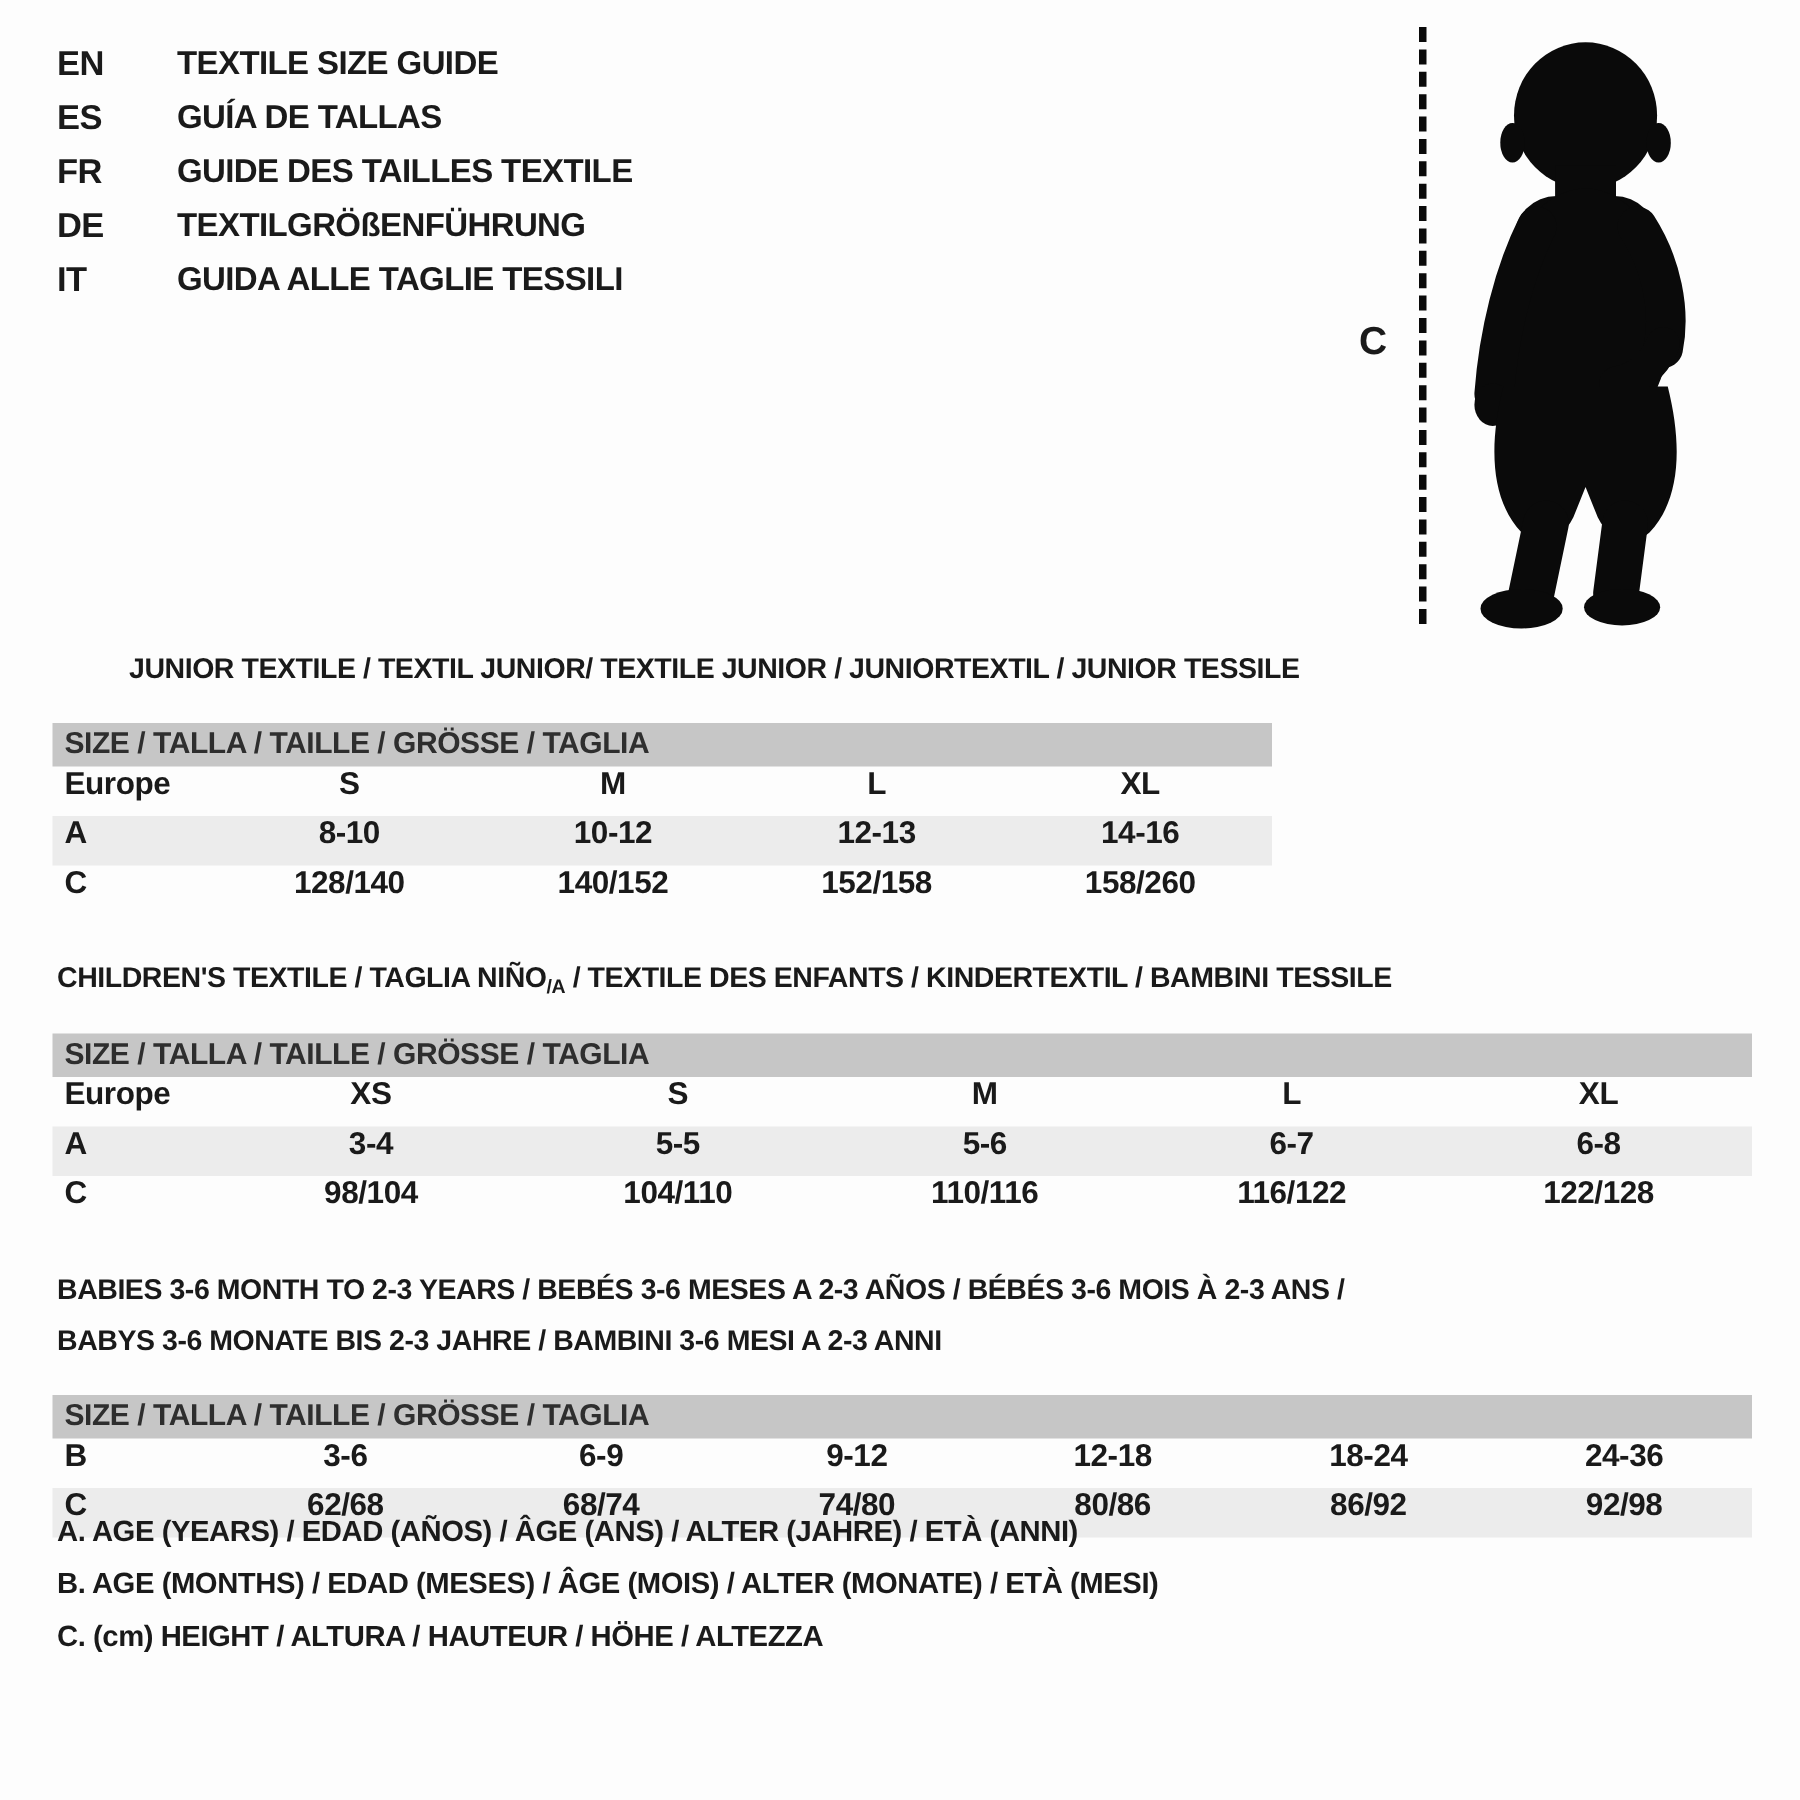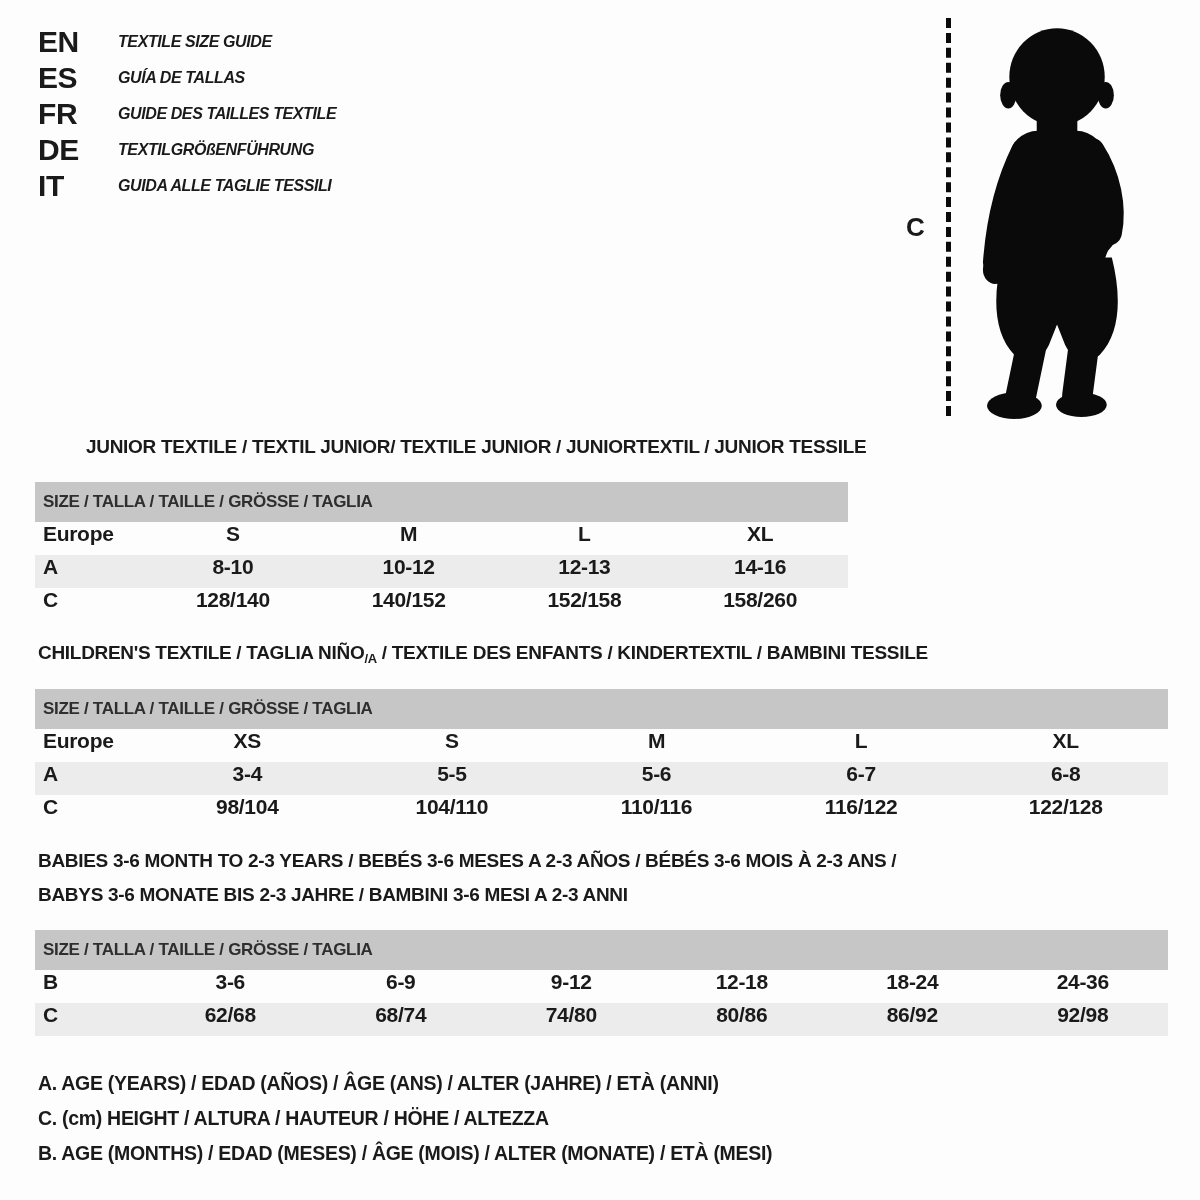--- a/index.html
+++ b/index.html
@@ -5,53 +5,53 @@
   html,body{margin:0;padding:0;}
   body{
     width:1200px;height:1200px;position:relative;overflow:hidden;
     background:#fdfdfd;
     font-family:"Liberation Sans", sans-serif;
     color:var(--ink,#1a1a1a);
   }
   
   .lang-block{position:absolute;top:24px;left:38px;}
   .lang-row{display:flex;height:36px;align-items:center;}
-  .lang-code{width:80px;font-weight:700;font-size:30px;letter-spacing:-0.4px;}
-  .lang-label{font-weight:700;font-size:16px;letter-spacing:-0.4px;white-space:nowrap;font-style:italic;}
+  .lang-code{width:80px;font-weight:700;font-size:23px;letter-spacing:-0.4px;}
+  .lang-label{font-weight:700;font-size:22px;letter-spacing:-0.4px;white-space:nowrap;}
 
   
   .height-line{position:absolute;left:946px;top:18px;height:398px;width:0;
     border-left:5px dashed #0a0a0a;}
   .c-label{position:absolute;left:906px;top:212px;font-weight:700;font-size:26px;}
   .baby-svg{position:absolute;left:962px;top:14px;}
 
   
   .sec-title{position:absolute;left:38px;font-weight:700;font-size:19px;
     letter-spacing:-0.3px;white-space:nowrap;line-height:34px;}
   .sub-part{font-size:13px;vertical-align:-4px;}
   #title-junior{top:430px;margin-left:48px;}
   #title-children{top:636px;}
   #title-babies{top:844px;}
 
   
   .size-table{position:absolute;left:35px;}
   #table-0{top:482px;width:813px;}
   #table-1{top:689px;width:1133px;}
   #table-2{top:930px;width:1133px;}
-  .t-header{height:40px;background:var(--bar,#c6c6c6);display:flex;align-items:center;
-    padding-left:8px;font-weight:700;font-size:17px;letter-spacing:-0.3px;color:#2e2e2e;
+  .t-header{height:29px;background:var(--bar,#c6c6c6);display:flex;align-items:center;
+    padding-left:8px;font-weight:700;font-size:20px;letter-spacing:-0.3px;color:#2e2e2e;
     box-sizing:border-box;}
   .t-row{display:flex;height:33px;align-items:flex-start;}
   .t-row.shaded{background:var(--shade,#ececec);}
   .t-label{width:110px;padding-left:8px;font-weight:700;font-size:21px;
     letter-spacing:-0.3px;box-sizing:border-box;}
   .t-cell{flex:1;text-align:center;font-weight:700;font-size:21px;letter-spacing:-0.3px;}
 
   
-  .legend{position:absolute;left:38px;top:1066px;}
+  .legend{position:absolute;left:38px;top:1004px;}
   .legend-line{height:35px;display:flex;align-items:center;font-weight:700;
     font-size:19.5px;letter-spacing:-0.3px;white-space:nowrap;}
 </style>
 </head>
 <body style="--bar: #c6c6c6; --shade: #ececec; --ink: #1a1a1a;">
 
 <div class="lang-block">
     <div class="lang-row">
       <div class="lang-code">EN</div>
       <div class="lang-label">TEXTILE SIZE GUIDE</div>
@@ -179,15 +179,15 @@
       <div class="t-cell">68/74</div>
       <div class="t-cell">74/80</div>
       <div class="t-cell">80/86</div>
       <div class="t-cell">86/92</div>
       <div class="t-cell">92/98</div>
     </div>
   </div>
 
 <div class="legend">
   <div class="legend-line">A. AGE (YEARS) / EDAD (AÑOS) / ÂGE (ANS) / ALTER (JAHRE) / ETÀ (ANNI)</div>
+  <div class="legend-line">B. AGE (MONTHS) / EDAD (MESES) / ÂGE (MOIS) / ALTER (MONATE) / ETÀ (MESI)</div>
   <div class="legend-line">C. (cm) HEIGHT / ALTURA / HAUTEUR / HÖHE / ALTEZZA</div>
-  <div class="legend-line">B. AGE (MONTHS) / EDAD (MESES) / ÂGE (MOIS) / ALTER (MONATE) / ETÀ (MESI)</div>
 </div>
 
 </body></html>

